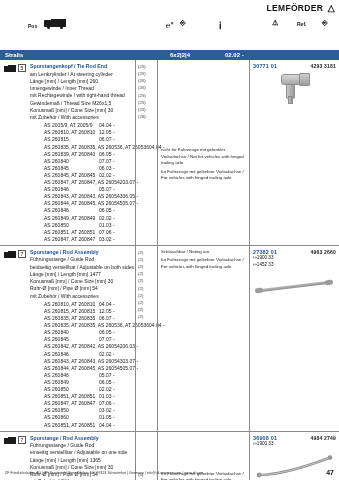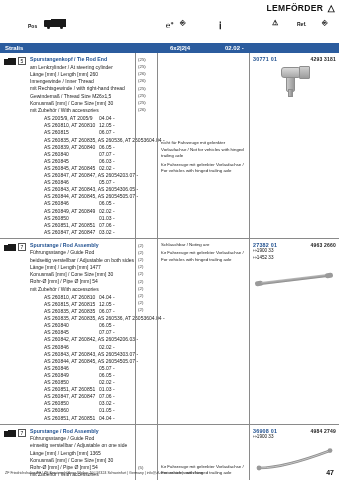--- a/index.html
+++ b/index.html
@@ -7,21 +7,21 @@
   body {
     width:339px; height:480px;
     background:#ffffff;
     font-family:"Liberation Sans", sans-serif;
     color:#111;
     overflow:hidden;
     position:relative;
   }
 
   
-  .topbar { position:relative; height:43px; }
+  .topbar { position:relative; height:50px; }
 
   .brand-block {
     position:absolute; right:4px; top:4px;
     text-align:right; line-height:1;
   }
   .brand-lem {
     font-size:8.5px; font-weight:bold; letter-spacing:.3px;
     color:#111; white-space:nowrap;
   }
   .brand-lem .zf-mark { font-size:9px; margin-left:2px; }

